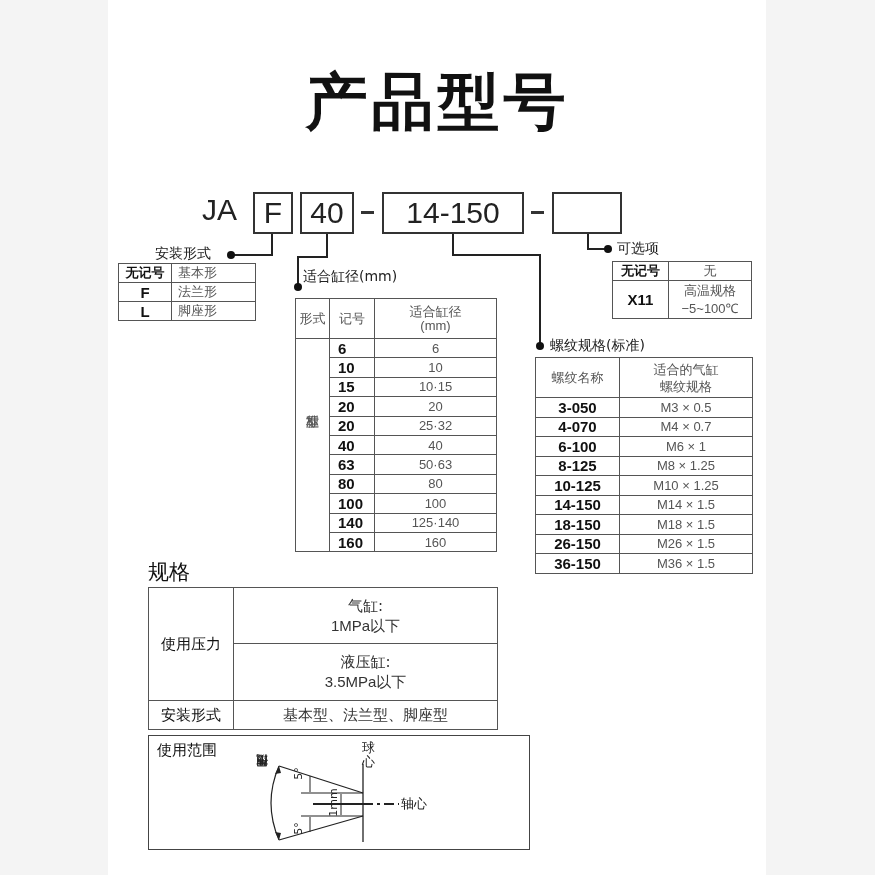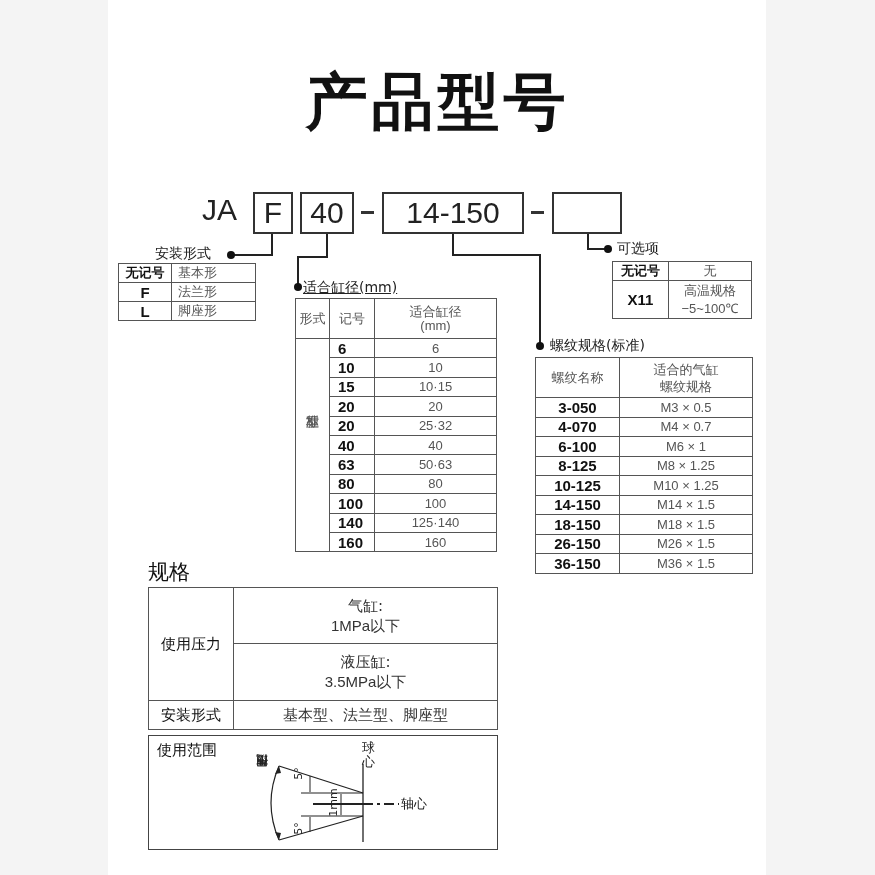--- a/index.html
+++ b/index.html
@@ -36,21 +36,21 @@
 
   table.t { position: absolute; border-collapse: collapse; font-size: 13px; color: #333; background: #fff; }
   table.t td, table.t th {
     border: 1px solid #555; padding: 0; text-align: center; font-weight: normal;
   }
   table.t .b { font-weight: bold; font-family: "Liberation Sans", sans-serif; font-size: 15px; color: #111; }
   table.t .lt { color: #555; }
   .mono { font-family: "Liberation Sans", sans-serif; }
 
   .spec-title { position: absolute; left: 148px; top: 558px; font-size: 21px; color: #111; }
-  .range-box { position: absolute; left: 148px; top: 735px; width: 350px; height: 115px; border: 1.5px solid #444; box-sizing: border-box; }
+  .range-box { position: absolute; left: 148px; top: 735px; width: 382px; height: 115px; border: 1.5px solid #444; box-sizing: border-box; }
 </style>
 </head>
 <body>
 
 <div class="page"></div>
 
 <div class="title">产品型号</div>
 
 <div class="abs code-prefix">JA</div>
 <div class="code-box" style="left:253px;width:40px;">F</div>
@@ -79,21 +79,21 @@
     <td class="b">L</td>
     <td class="lt" style="text-align:left;padding-left:6px;">脚座形</td>
   </tr>
 </tbody>
   </table>
 
 <div class="ln" style="left:326px;top:234px;width:2px;height:24px;"></div>
 <div class="ln" style="left:297px;top:256px;width:31px;height:2px;"></div>
 <div class="ln" style="left:297px;top:256px;width:2px;height:30px;"></div>
 <div class="dot" style="left:294px;top:283px;"></div>
-<div class="label" style="left:303px;top:279px;text-decoration:underline;">适合缸径(mm)</div>
+<div class="label" style="left:303px;top:268px;">适合缸径(mm)</div>
 
 <table class="t" style="left:295px;top:298px;width:202px;">
   <tbody>
       <tr style="height:40px;">
     <td class="lt" style="width:33px;">形式</td>
     <td class="lt" style="width:44px;">记号</td>
     <td class="lt" style="line-height:14px;">
       <div>适合缸径</div>
       <div class="mono">(mm)</div>
     </td>

